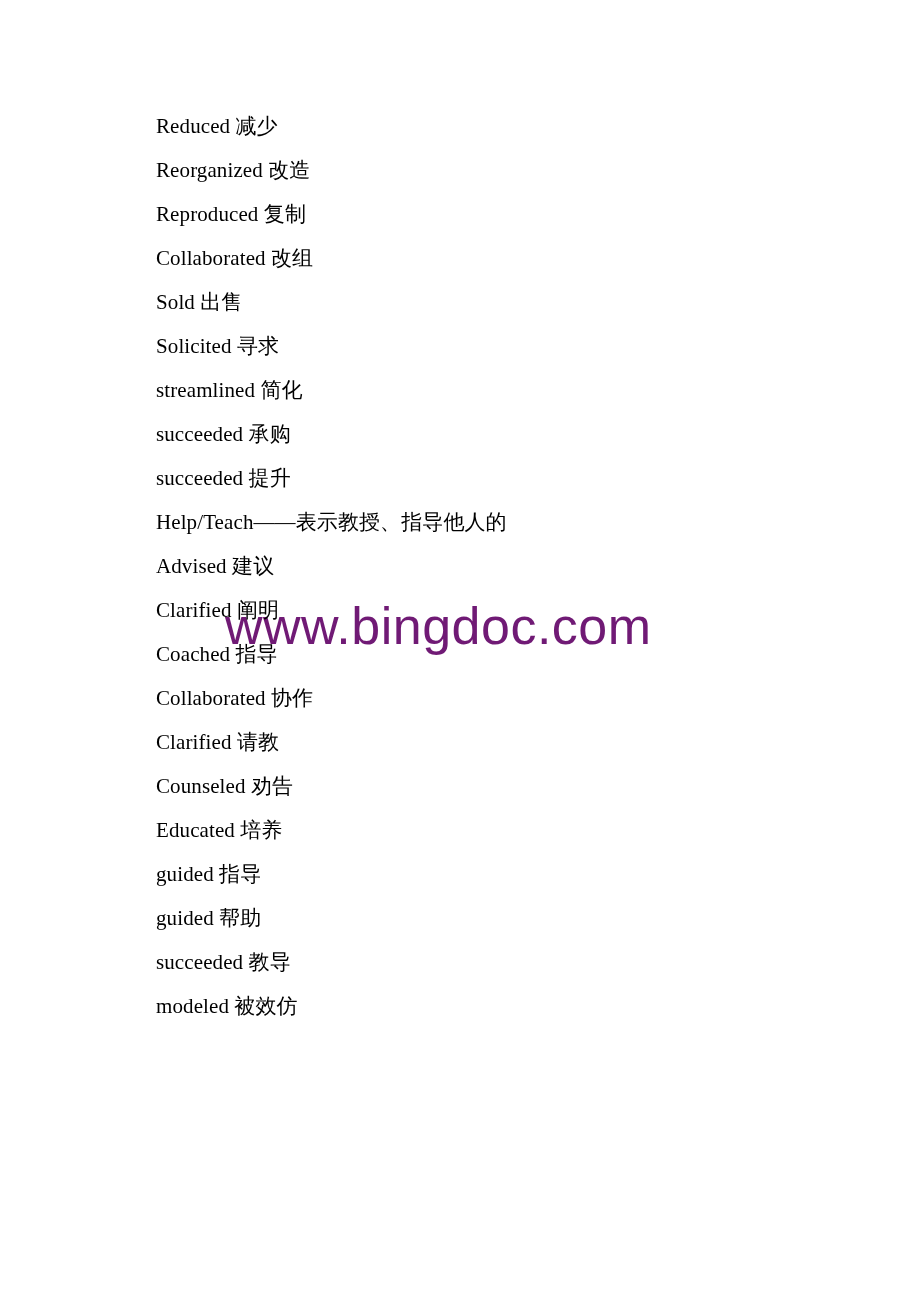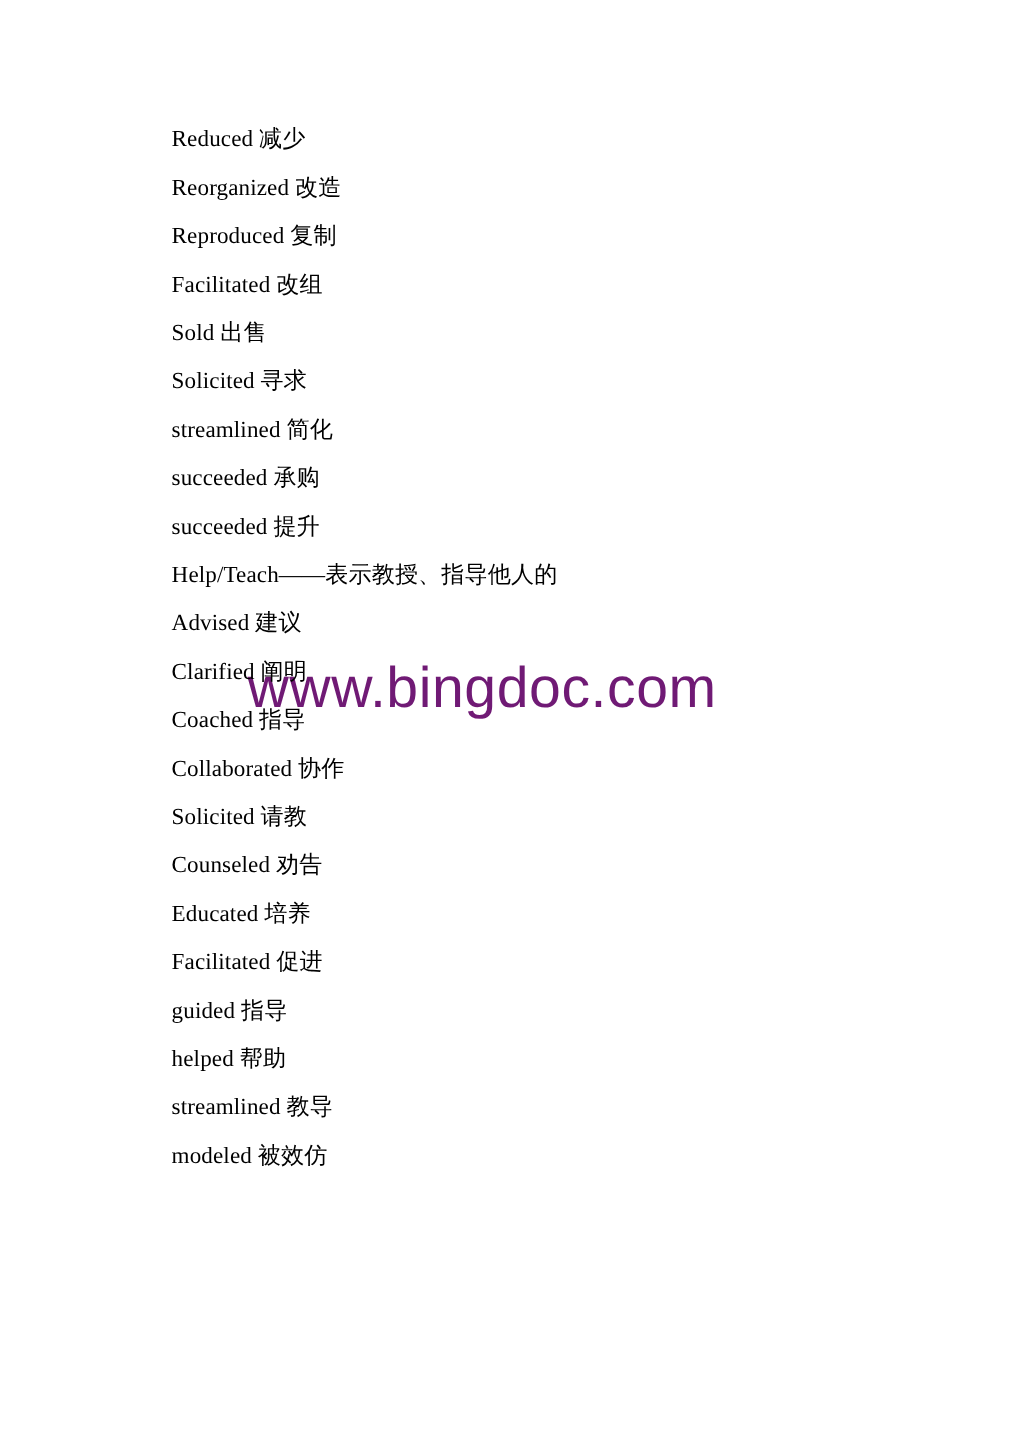--- a/index.html
+++ b/index.html
@@ -53,34 +53,33 @@
 <body>
 
 <div class="page">
 
   <div class="watermark">www.bingdoc.com</div>
 
   <div class="doc-body">
     <div class="doc-line">Reduced 减少</div>
     <div class="doc-line">Reorganized 改造</div>
     <div class="doc-line">Reproduced 复制</div>
-    <div class="doc-line">Facilitated 改组</div>
+    <div class="doc-line">Collaborated 改组</div>
     <div class="doc-line">Sold 出售</div>
     <div class="doc-line">Solicited 寻求</div>
     <div class="doc-line">streamlined 简化</div>
     <div class="doc-line">succeeded 承购</div>
     <div class="doc-line">succeeded 提升</div>
     <div class="doc-line">Help/Teach——表示教授、指导他人的</div>
     <div class="doc-line">Advised 建议</div>
     <div class="doc-line">Clarified 阐明</div>
     <div class="doc-line">Coached 指导</div>
     <div class="doc-line">Collaborated 协作</div>
-    <div class="doc-line">Solicited 请教</div>
+    <div class="doc-line">Clarified 请教</div>
     <div class="doc-line">Counseled 劝告</div>
     <div class="doc-line">Educated 培养</div>
-    <div class="doc-line">Facilitated 促进</div>
     <div class="doc-line">guided 指导</div>
-    <div class="doc-line">helped 帮助</div>
-    <div class="doc-line">streamlined 教导</div>
+    <div class="doc-line">guided 帮助</div>
+    <div class="doc-line">succeeded 教导</div>
     <div class="doc-line">modeled 被效仿</div>
   </div>
 
 </div>
 
 </body></html>

